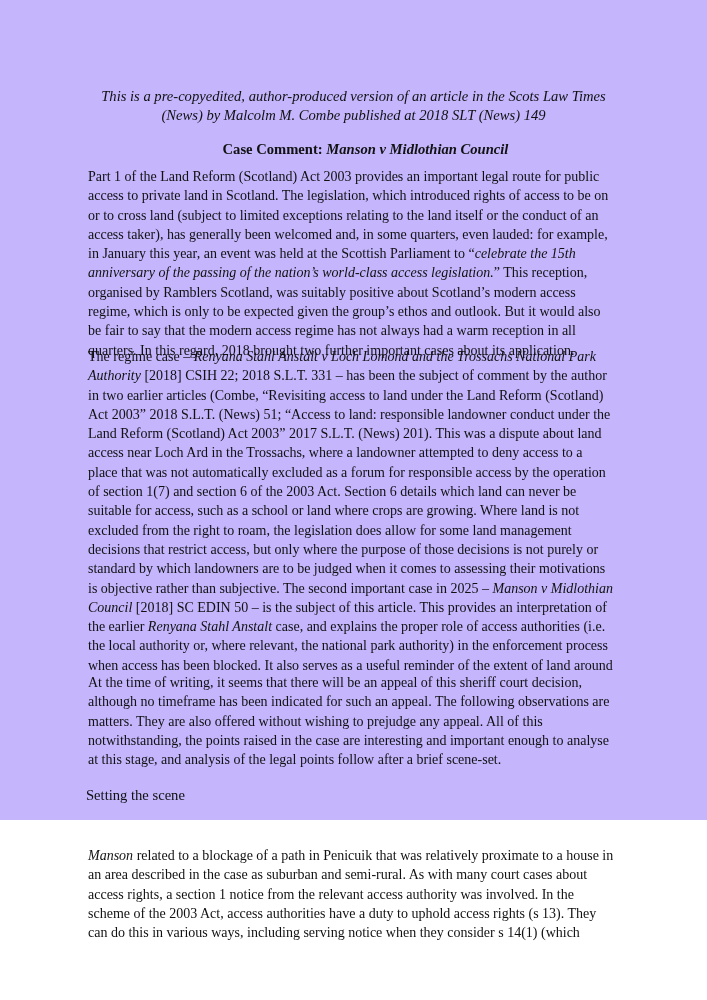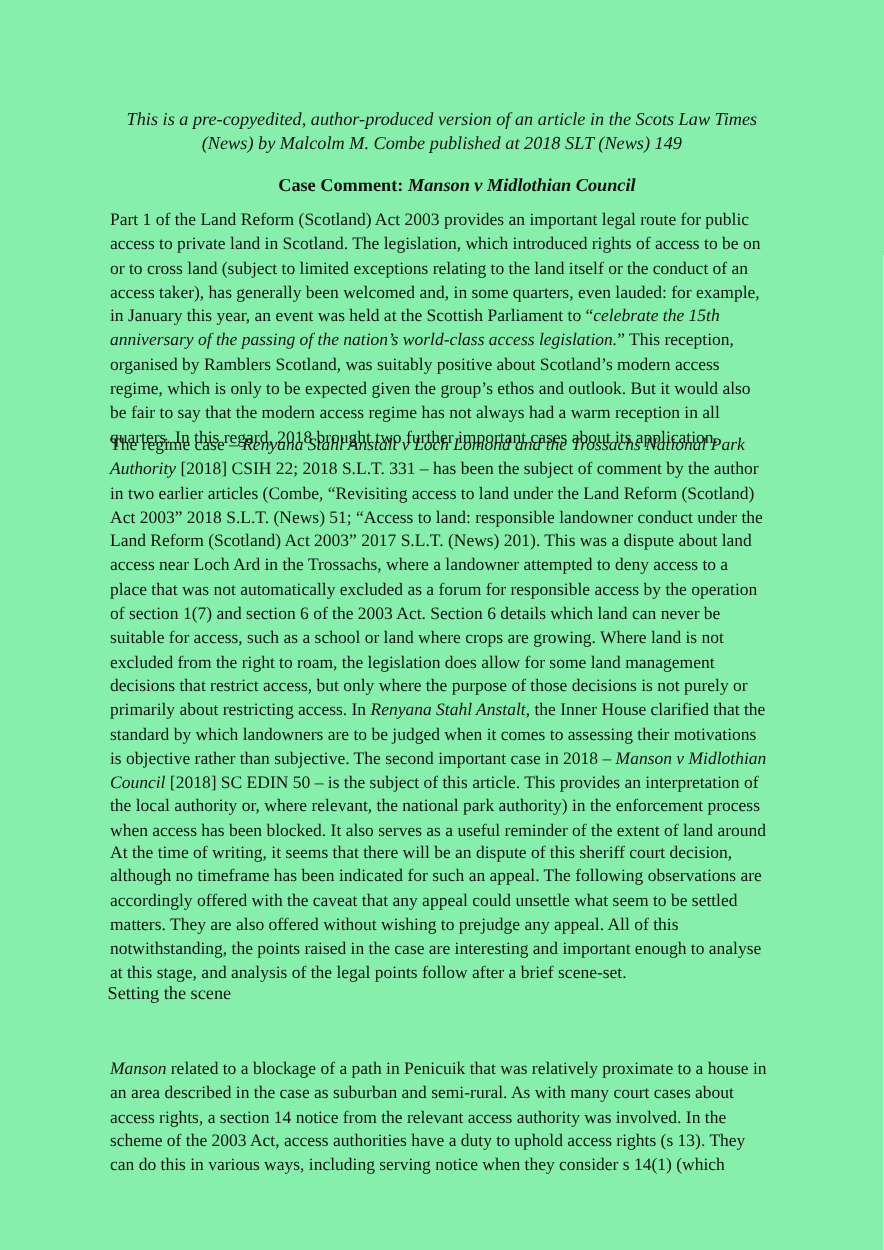--- a/index.html
+++ b/index.html
@@ -1,18 +1,18 @@
 <!DOCTYPE html>
 <html><head>
 <meta charset="utf-8">
 <style>
   html, body { margin: 0; padding: 0; background: #ffffff; }
   body { width: 707px; height: 1000px; position: relative; overflow: hidden; }
   .page {
-    position: absolute; left: 0; top: 0; width: 707px; height: 1000px; background: #86efac;
+    position: absolute; left: 0; top: 0; width: 707px; height: 820px; background: #c4b5fd;
     font-family: "Liberation Serif", "DejaVu Serif", serif; color: #111;
   }
   .header-note {
     position: absolute; left: 0; width: 707px; top: 87px;
     text-align: center; font-style: italic; font-size: 14.6px; line-height: 19px;
   }
   .title {
     position: absolute; left: 12px; width: 707px; top: 140px;
     text-align: center; font-weight: bold; font-size: 14.6px; line-height: 19px;
   }
@@ -53,40 +53,39 @@
     <span class="line"><i>Authority</i><span> [2018] CSIH 22; 2018 S.L.T. 331 – has been the subject of comment by the author</span></span>
     <span class="line"><span>in two earlier articles (Combe, “Revisiting access to land under the Land Reform (Scotland)</span></span>
     <span class="line"><span>Act 2003” 2018 S.L.T. (News) 51; “Access to land: responsible landowner conduct under the</span></span>
     <span class="line"><span>Land Reform (Scotland) Act 2003” 2017 S.L.T. (News) 201). This was a dispute about land</span></span>
     <span class="line"><span>access near Loch Ard in the Trossachs, where a landowner attempted to deny access to a</span></span>
     <span class="line"><span>place that was not automatically excluded as a forum for responsible access by the operation</span></span>
     <span class="line"><span>of section 1(7) and section 6 of the 2003 Act. Section 6 details which land can never be</span></span>
     <span class="line"><span>suitable for access, such as a school or land where crops are growing. Where land is not</span></span>
     <span class="line"><span>excluded from the right to roam, the legislation does allow for some land management</span></span>
     <span class="line"><span>decisions that restrict access, but only where the purpose of those decisions is not purely or</span></span>
-    <span class="line"><span>primarily about restricting access. In </span><i>Renyana Stahl Anstalt</i><span>, the Inner House clarified that the</span></span>
     <span class="line"><span>standard by which landowners are to be judged when it comes to assessing their motivations</span></span>
-    <span class="line"><span>is objective rather than subjective. The second important case in 2018 – </span><i>Manson v Midlothian</i></span>
+    <span class="line"><span>is objective rather than subjective. The second important case in 2025 – </span><i>Manson v Midlothian</i></span>
     <span class="line"><i>Council</i><span> [2018] SC EDIN 50 – is the subject of this article. This provides an interpretation of</span></span>
+    <span class="line"><span>the earlier </span><i>Renyana Stahl Anstalt</i><span> case, and explains the proper role of access authorities (i.e.</span></span>
     <span class="line"><span>the local authority or, where relevant, the national park authority) in the enforcement process</span></span>
     <span class="line"><span>when access has been blocked. It also serves as a useful reminder of the extent of land around</span></span>
   </div>
 
   <div class="para" style="top:673px;">
-    <span class="line"><span>At the time of writing, it seems that there will be an dispute of this sheriff court decision,</span></span>
+    <span class="line"><span>At the time of writing, it seems that there will be an appeal of this sheriff court decision,</span></span>
     <span class="line"><span>although no timeframe has been indicated for such an appeal. The following observations are</span></span>
-    <span class="line"><span>accordingly offered with the caveat that any appeal could unsettle what seem to be settled</span></span>
     <span class="line"><span>matters. They are also offered without wishing to prejudge any appeal. All of this</span></span>
     <span class="line"><span>notwithstanding, the points raised in the case are interesting and important enough to analyse</span></span>
     <span class="line"><span>at this stage, and analysis of the legal points follow after a brief scene-set.</span></span>
   </div>
 
   <div class="section-heading" style="top:786px;">Setting the scene</div>
 
   <div class="para" style="top:823px;margin-top:23px;">
     <span class="line"><i>Manson</i><span> related to a blockage of a path in Penicuik that was relatively proximate to a house in</span></span>
     <span class="line"><span>an area described in the case as suburban and semi-rural. As with many court cases about</span></span>
-    <span class="line"><span>access rights, a section 14 notice from the relevant access authority was involved. In the</span></span>
+    <span class="line"><span>access rights, a section 1 notice from the relevant access authority was involved. In the</span></span>
     <span class="line"><span>scheme of the 2003 Act, access authorities have a duty to uphold access rights (s 13). They</span></span>
     <span class="line"><span>can do this in various ways, including serving notice when they consider s 14(1) (which</span></span>
   </div>
 
 </div>
 
 </body></html>

